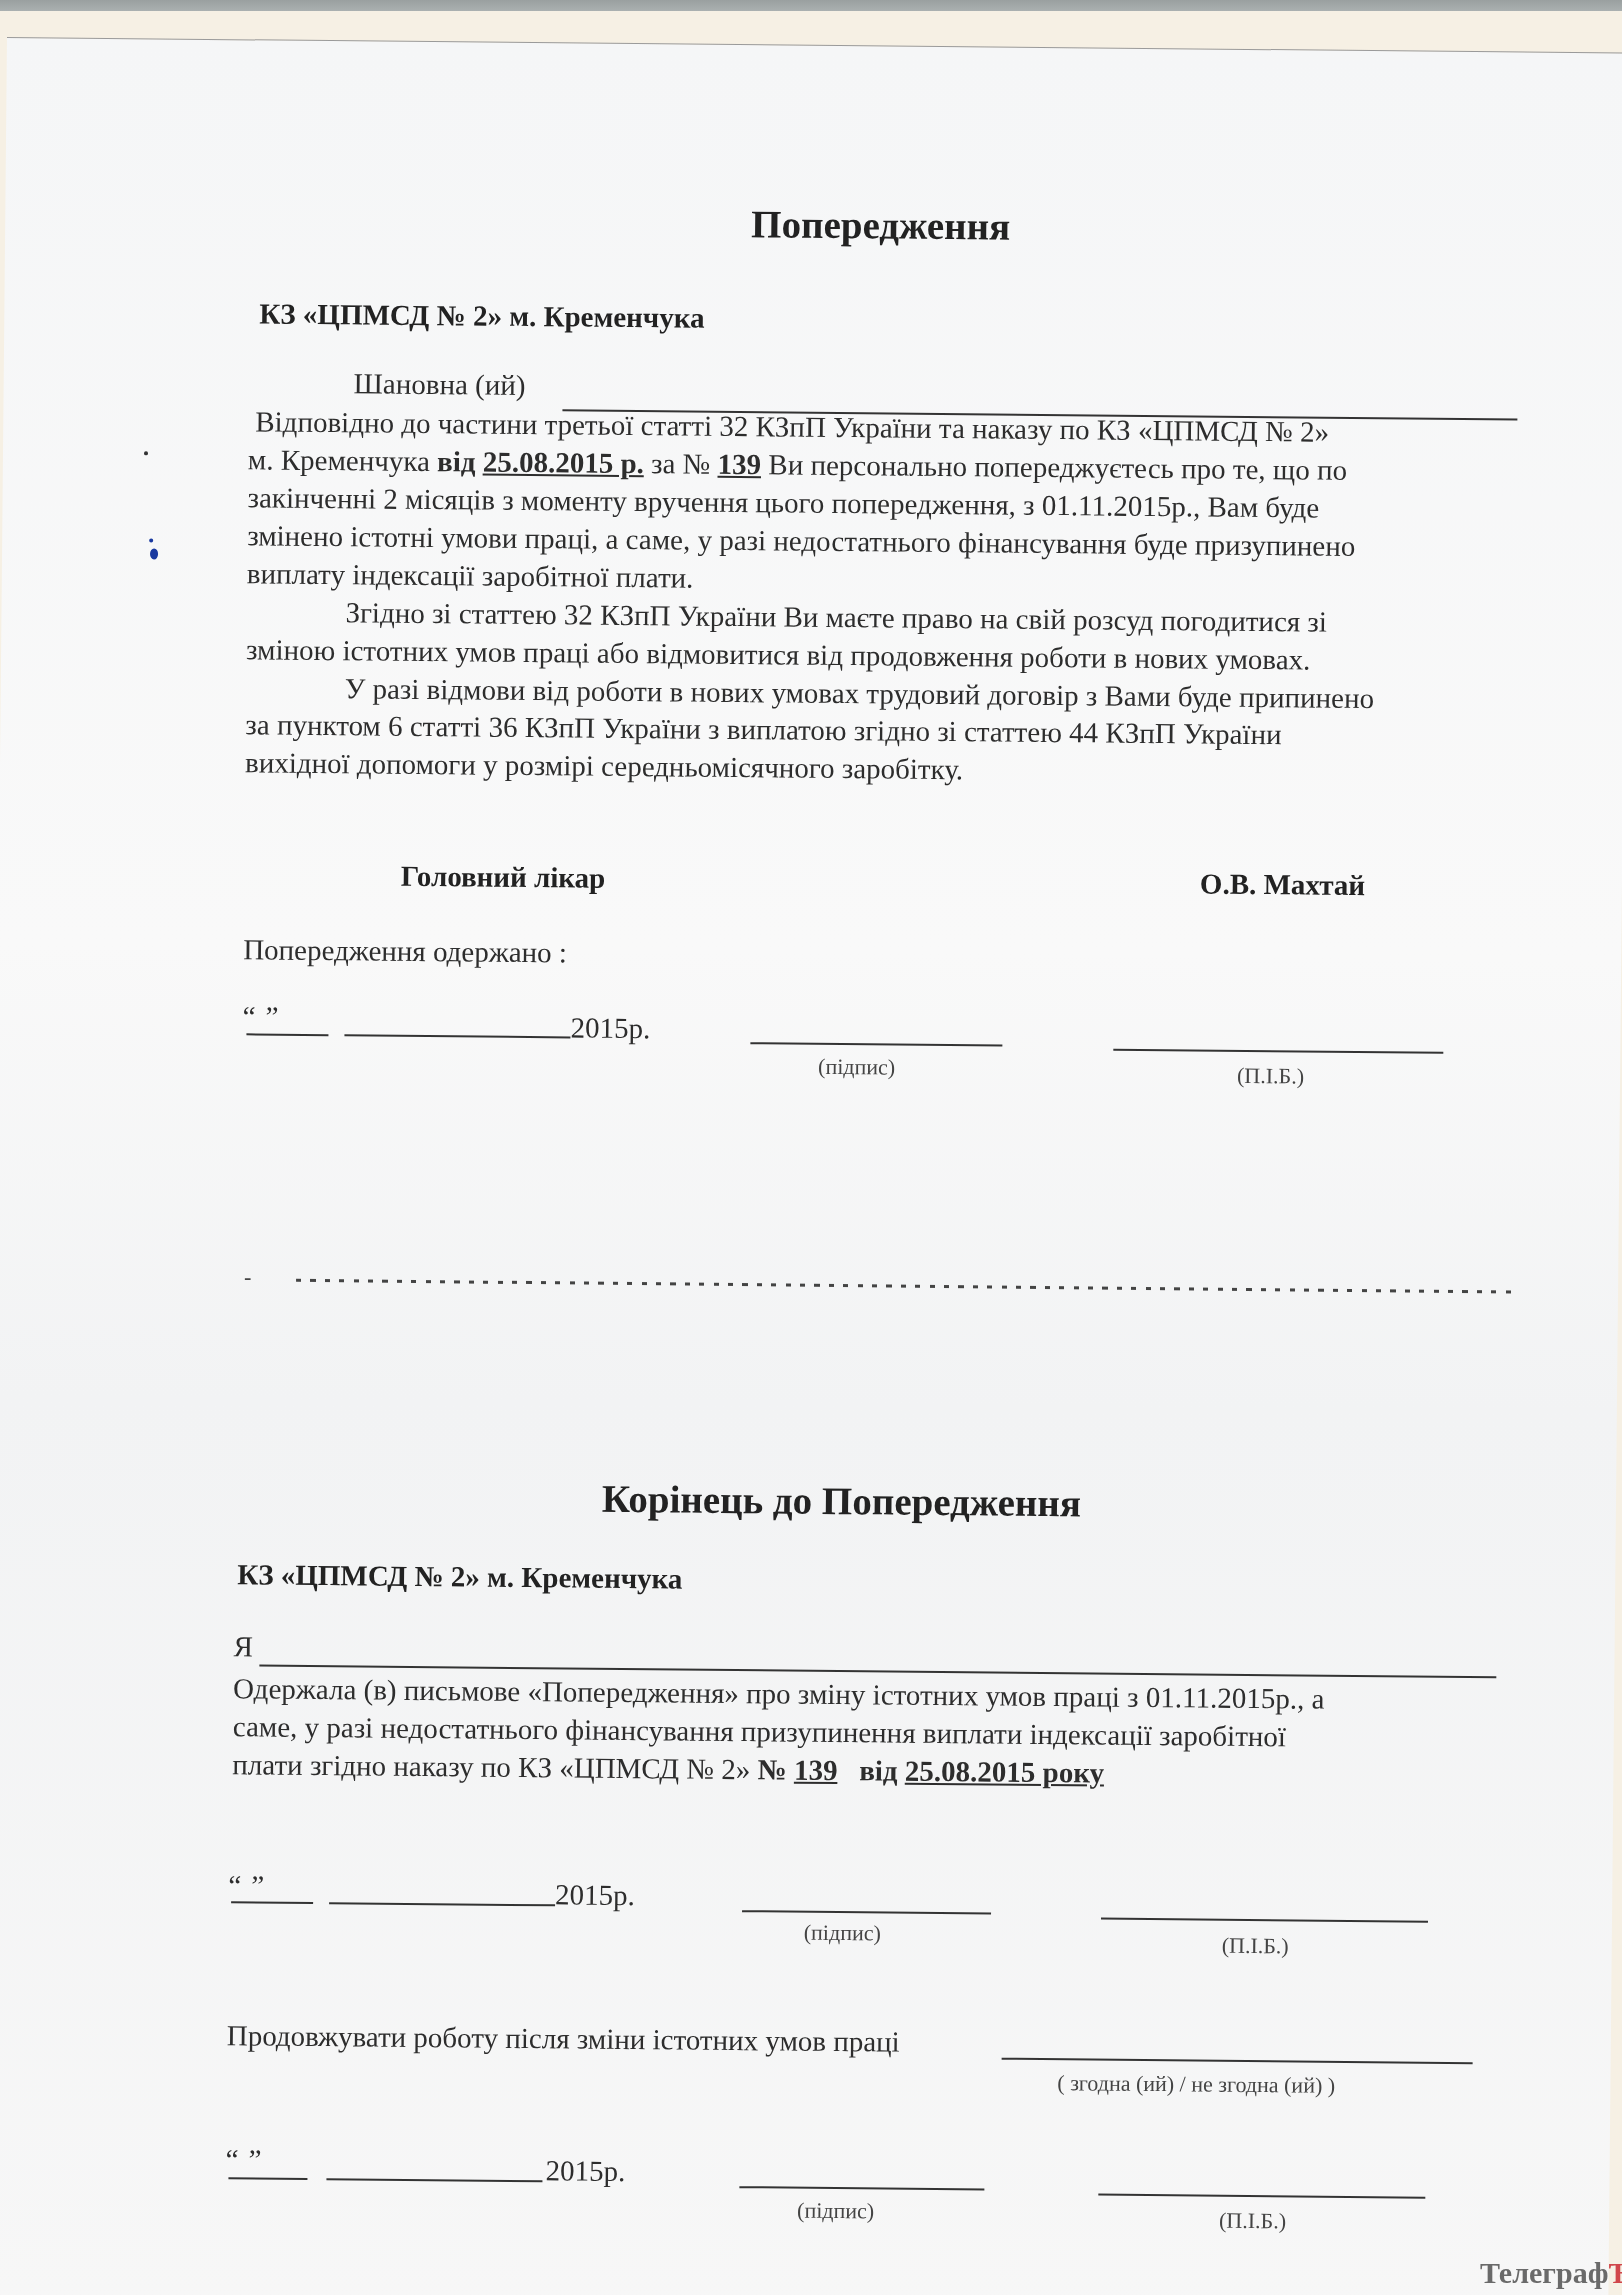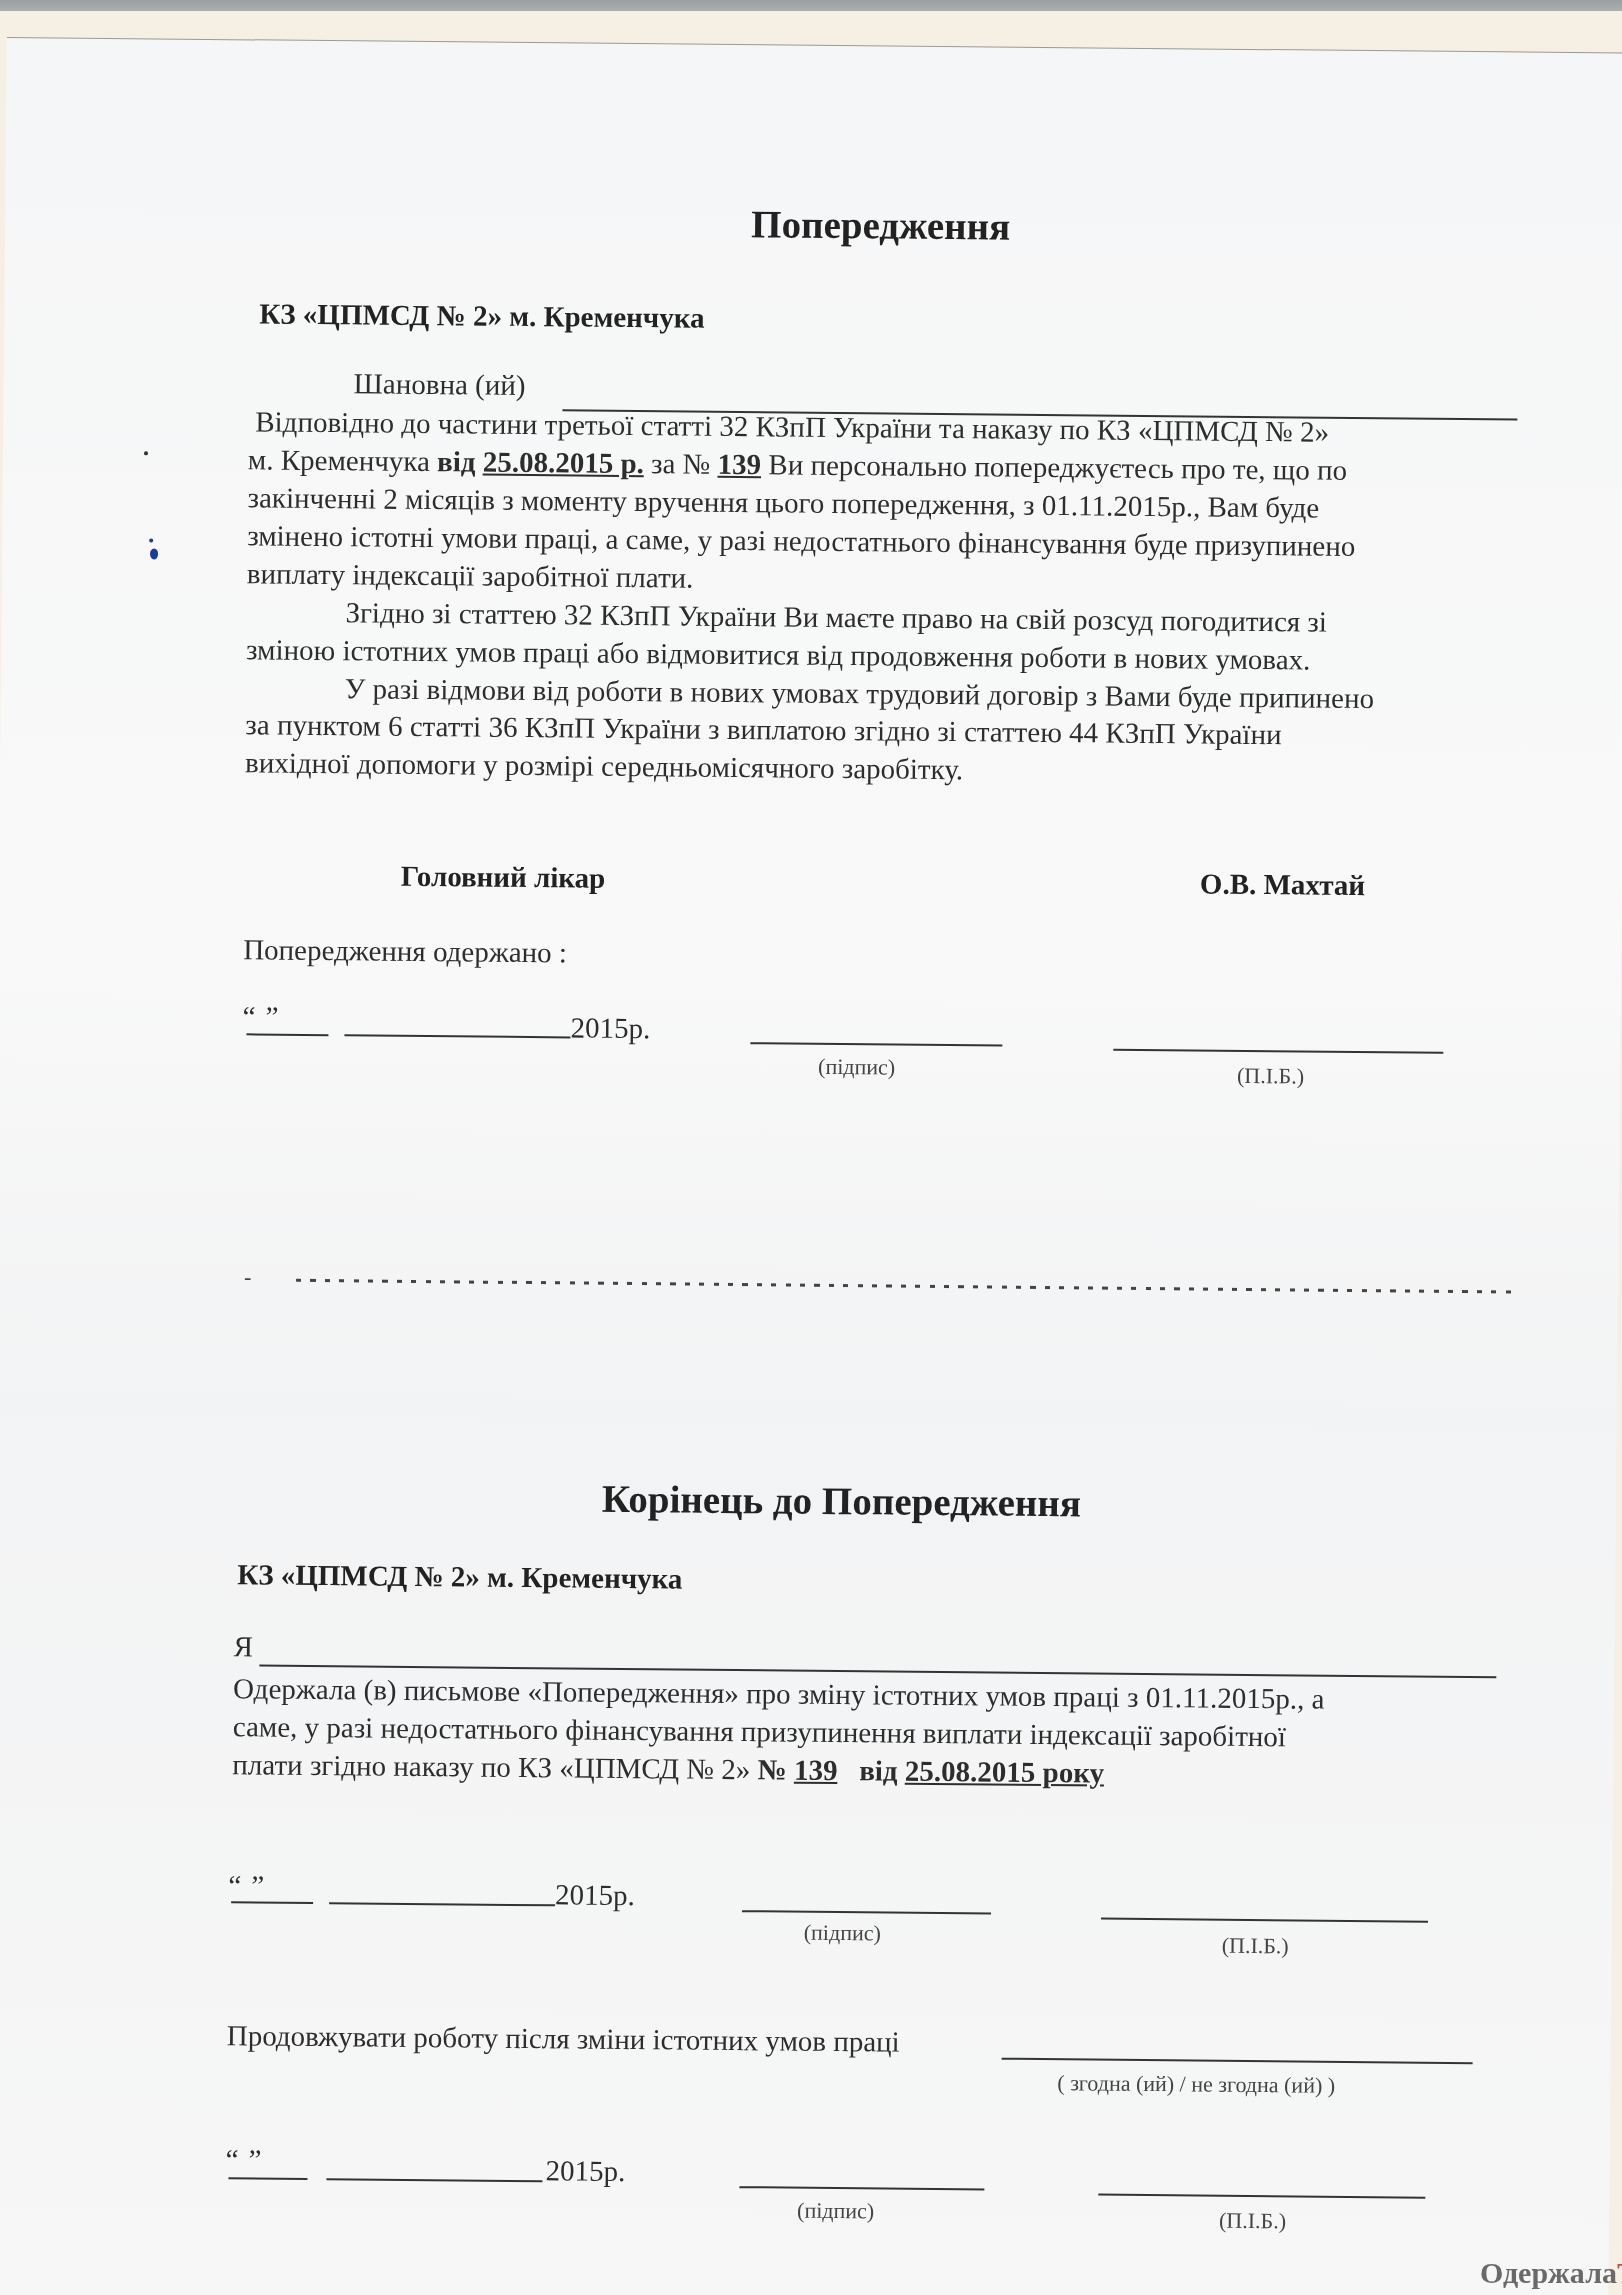--- a/index.html
+++ b/index.html
@@ -140,15 +140,15 @@
     <div class="line" style="left:340px;top:2137px;width:216px;"></div>
     <div class="abs body" style="left:559px;top:2108px;">2015р.</div>
   </div>
   <div class="line" style="left:753px;top:2141px;width:245px;"></div>
   <div class="abs small" style="left:811px;top:2152px;">(підпис)</div>
   <div class="line" style="left:1112px;top:2145px;width:327px;"></div>
   <div class="abs small" style="left:1233px;top:2158px;">(П.І.Б.)</div>
 </div>
 
 <div class="abs logo" style="left:1480px;top:2256px;">
-  <span>Одержала</span><span class="accent">Ъ</span>
+  <span>Телеграф</span><span class="accent">Ъ</span>
 </div>
 
 
 </body></html>

